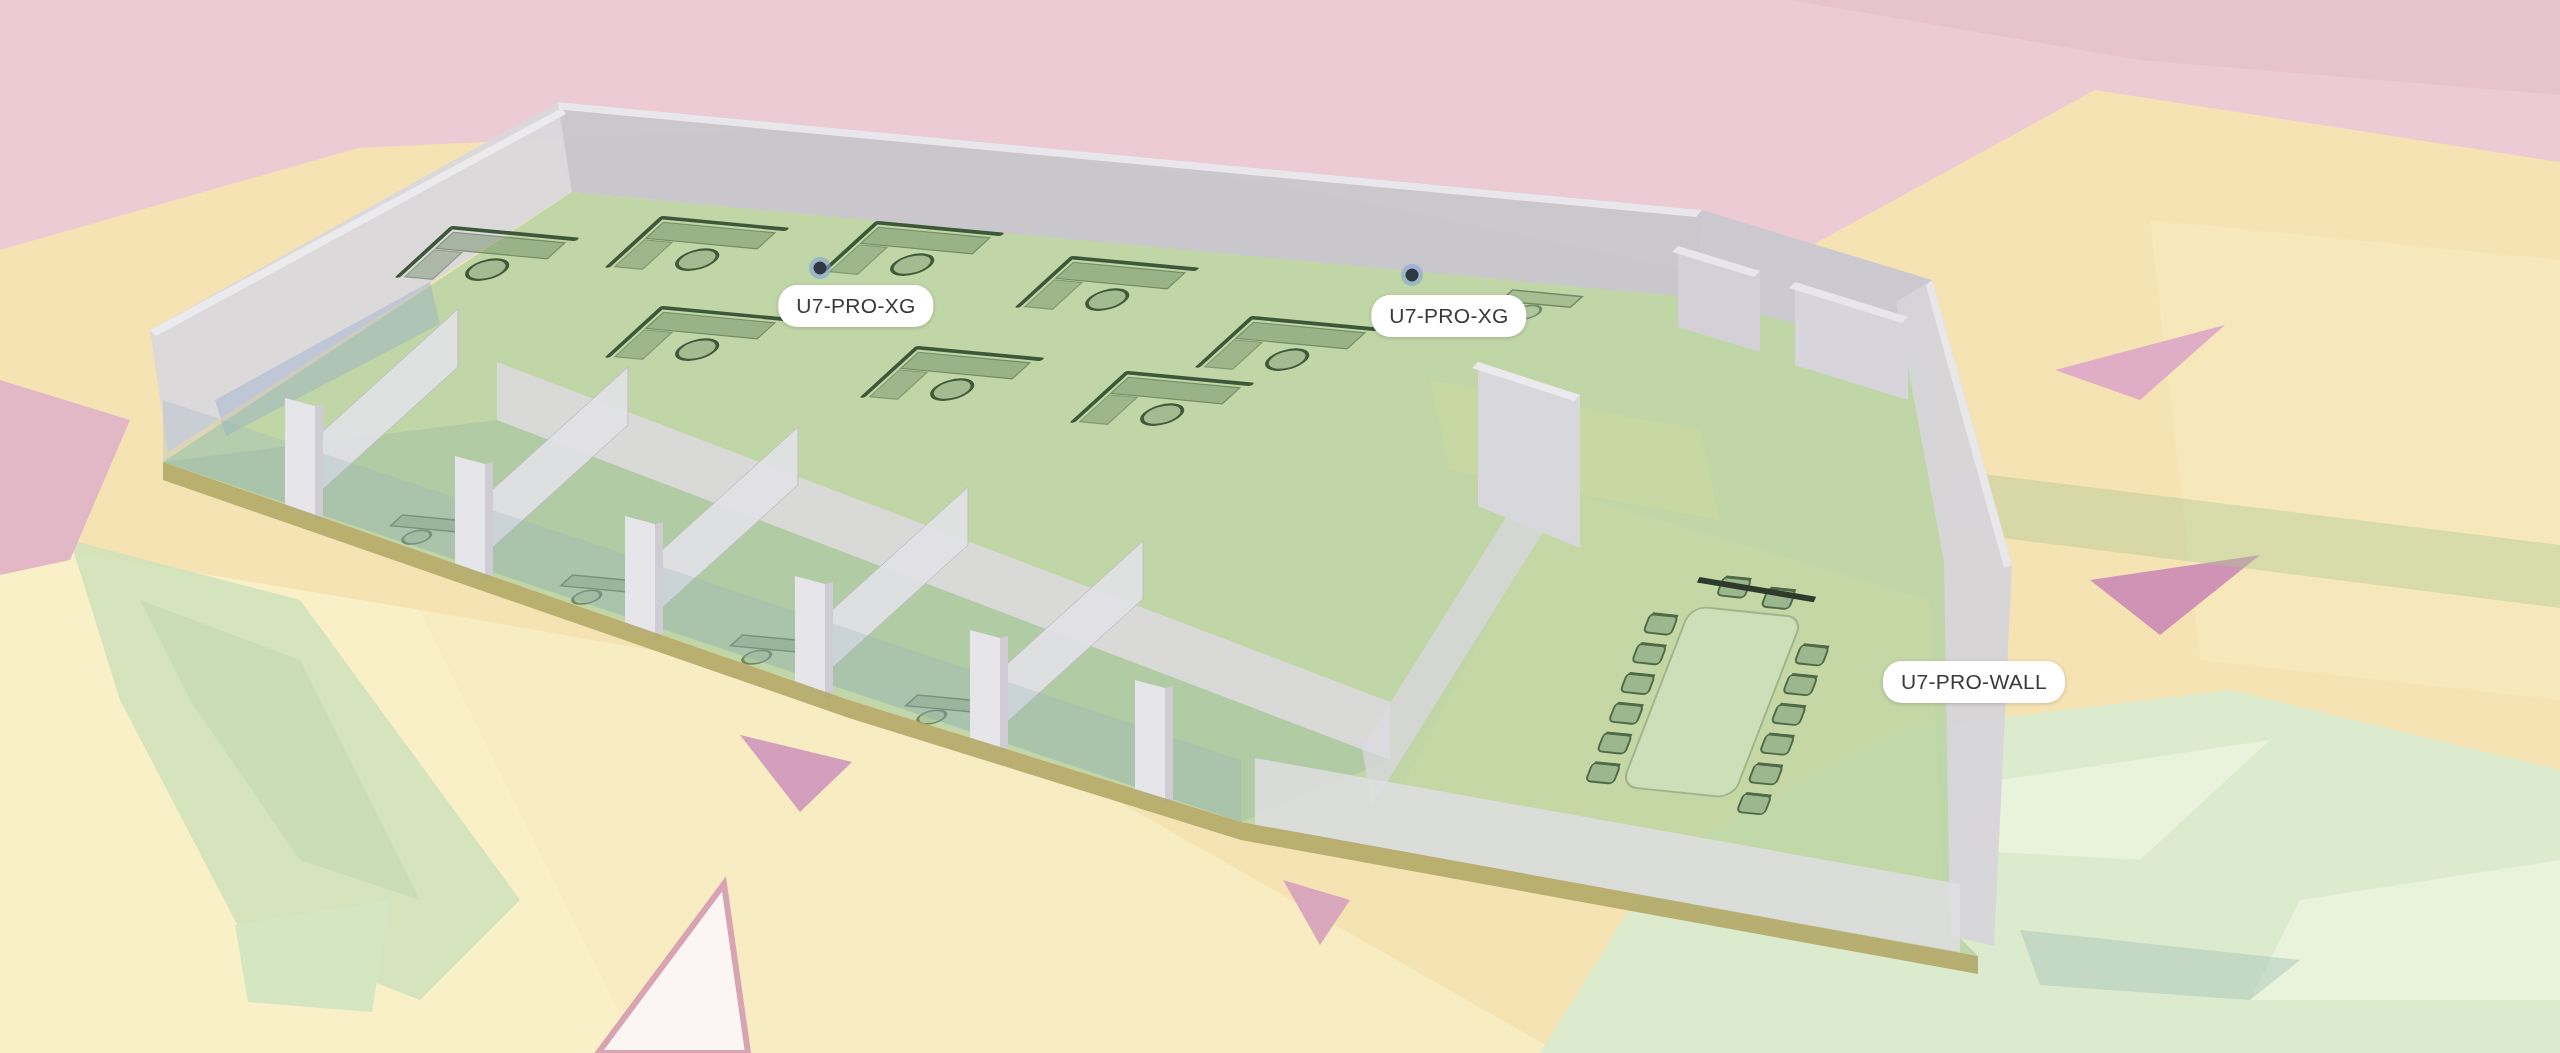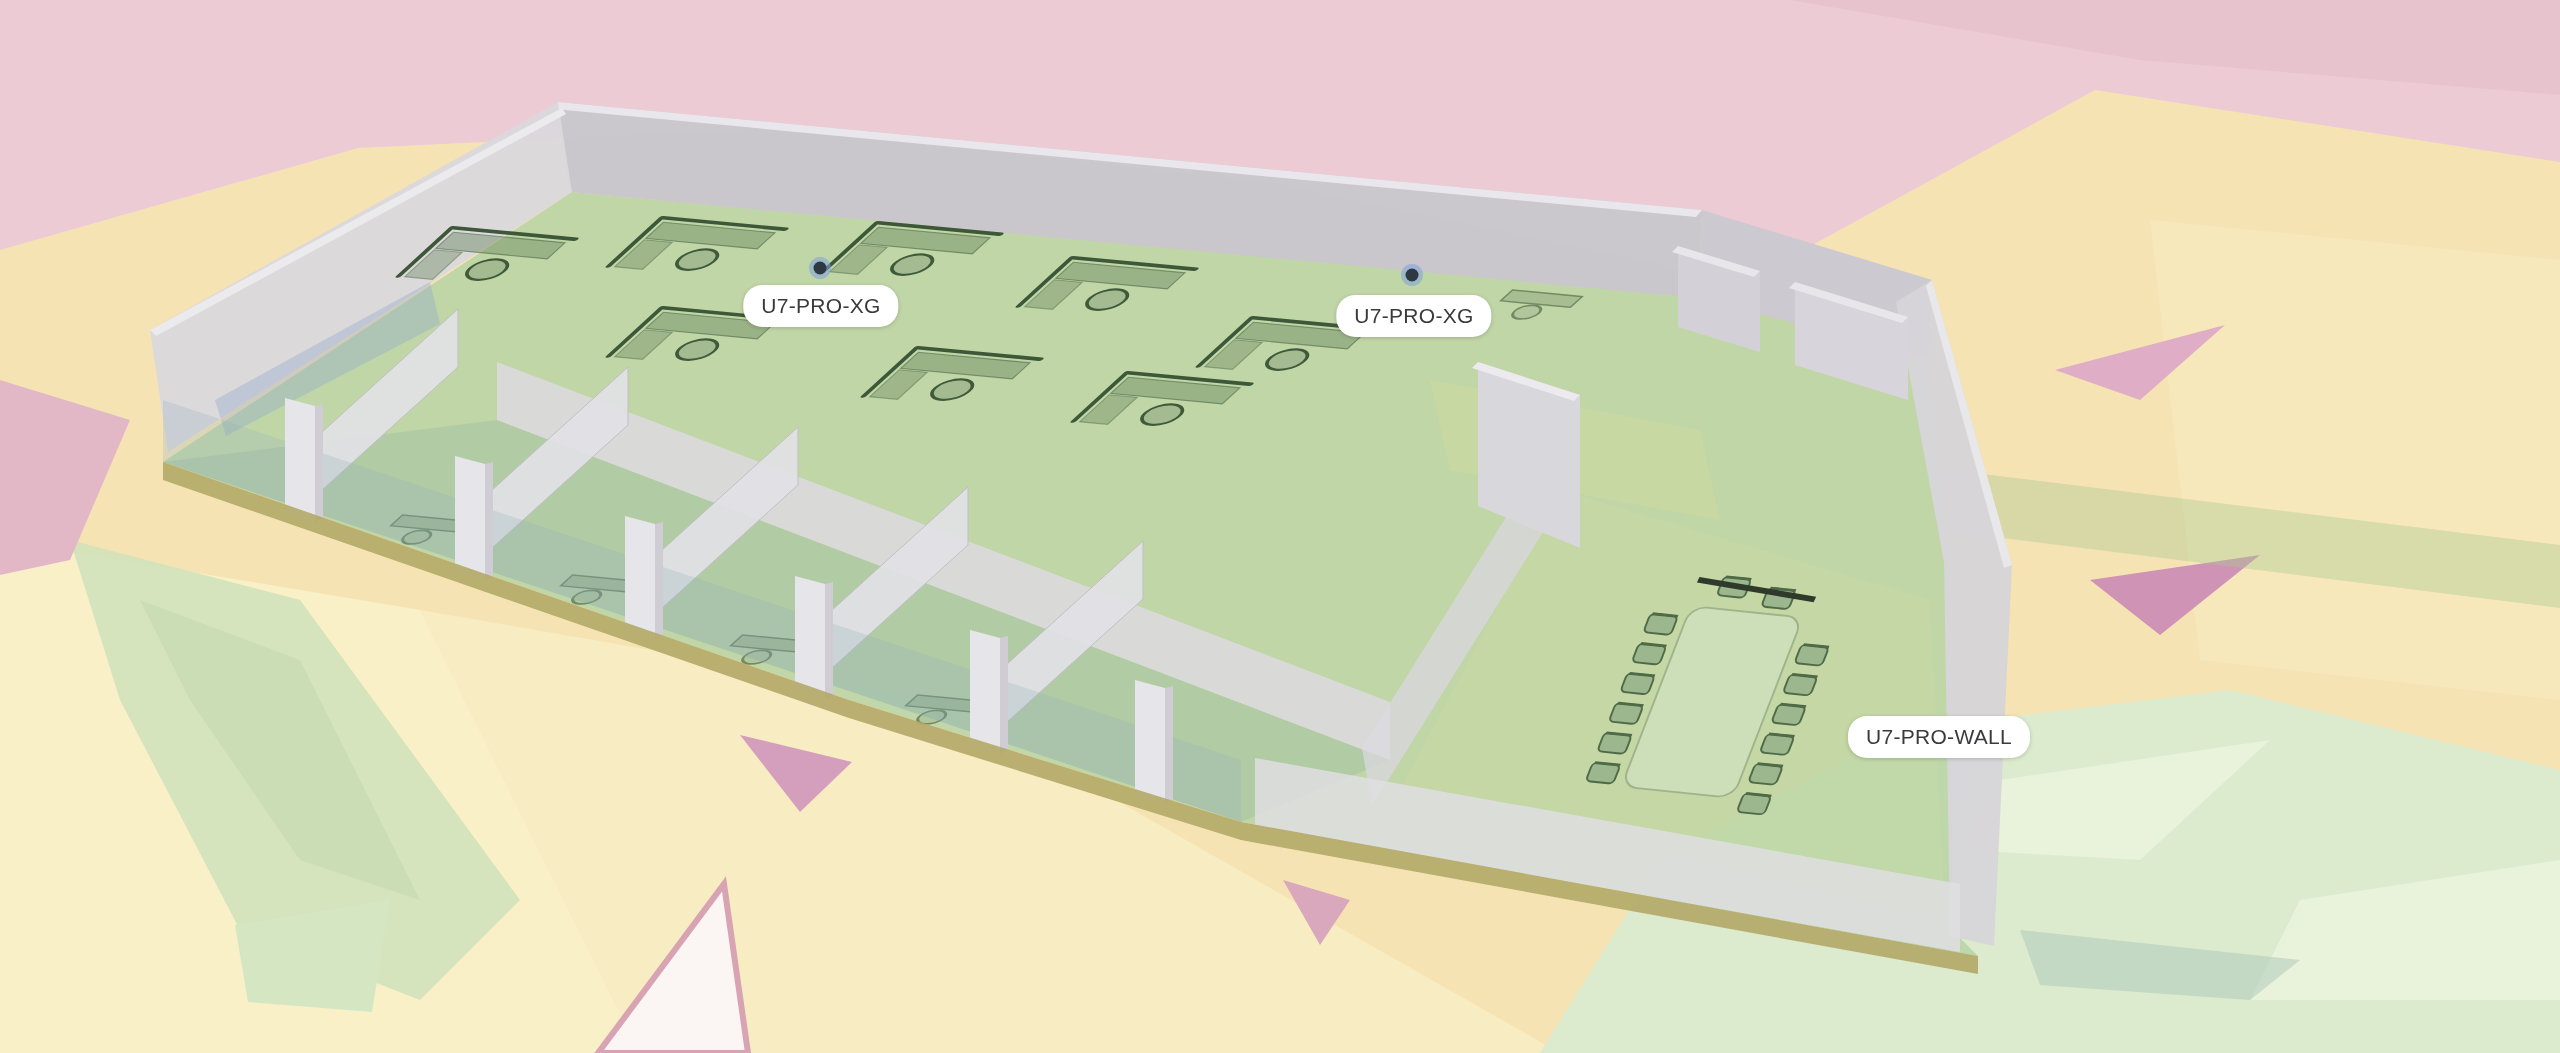--- a/index.html
+++ b/index.html
@@ -2,21 +2,21 @@
 <html><head>
 <meta charset="utf-8">
 <style>
   html,body{margin:0;padding:0;background:#fff;}
   .stage{position:relative;width:2560px;height:1053px;overflow:hidden;
          font-family:"Liberation Sans",sans-serif;}
   .stage svg{position:absolute;left:0;top:0;display:block;}
   .ap-label{position:absolute;transform:translate(-50%,-50%);
     background:#ffffff;color:#3a3a3c;font-size:21px;font-weight:400;
     letter-spacing:.3px;padding:9px 18px;border-radius:19px;
-    box-shadow:0 1px 4px rgba(0,0,0,.18);white-space:nowrap;cursor:pointer;}
+    box-shadow:0 1px 4px rgba(0,0,0,.18);white-space:nowrap;cursor:pointer;margin-left:35px;}
 </style>
 </head>
 <body>
 
 <div class="stage">
 <svg width="2560" height="1053" viewBox="0 0 2560 1053">
   <defs>
     <g id="cubicle">
       <path d="M-62,-32 L62,-32 M-62,-32 L-62,40" stroke="#3c5838" stroke-width="5" fill="none"></path>
       <rect x="-56" y="-26" width="112" height="24" fill="rgba(105,135,95,0.45)" stroke="rgba(60,90,55,0.5)" stroke-width="1.5"></rect>
@@ -158,14 +158,14 @@
 
     <polygon points="163,462 849,700 1241,822 1978,956 1978,974 1241,840 849,718 163,480" opacity="0.9" fill="#b3a967"></polygon>
 
     <use href="#ap-dot" transform="translate(820,268)"></use>
     <use href="#ap-dot" transform="translate(1412,275)"></use>
   </g>
 </svg>
 
 <div class="ap-label" style="left:821px;top:306px;">U7-PRO-XG</div>
 <div class="ap-label" style="left:1414px;top:316px;">U7-PRO-XG</div>
-<div class="ap-label" style="left:1939px;top:737px;">U7-PRO-WALL</div>
+<div class="ap-label" style="left:1939px;top:682px;">U7-PRO-WALL</div>
 </div>
 
 </body></html>

